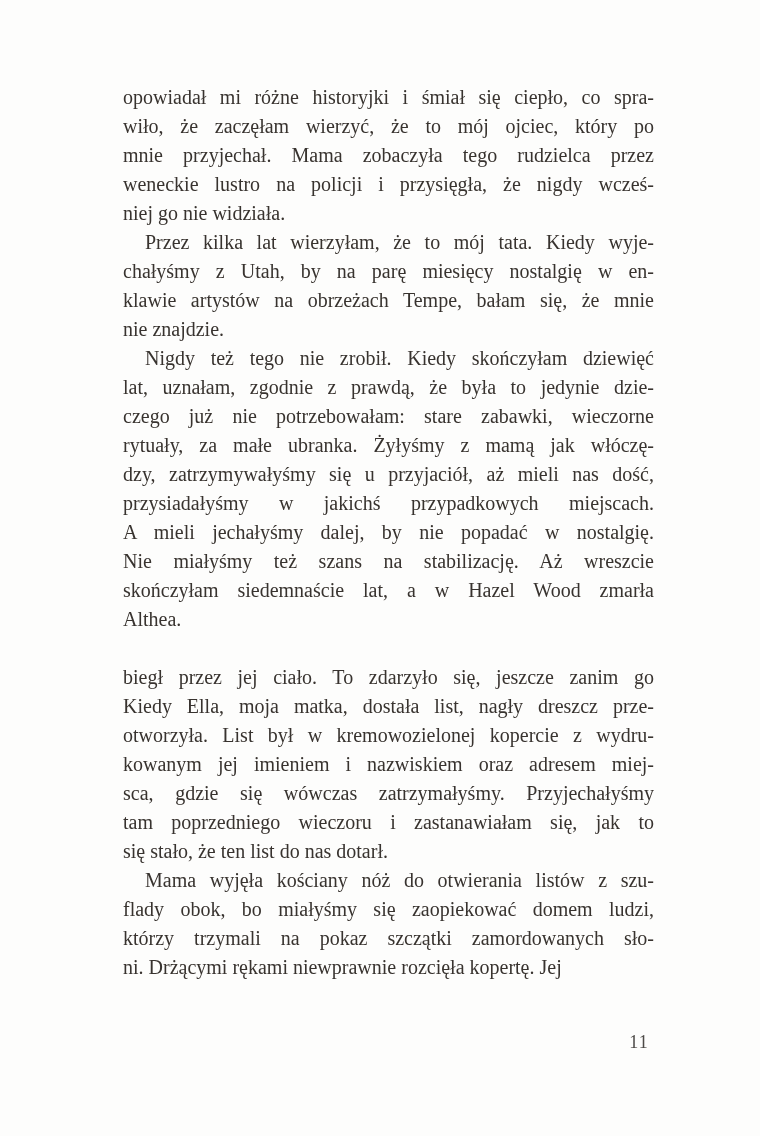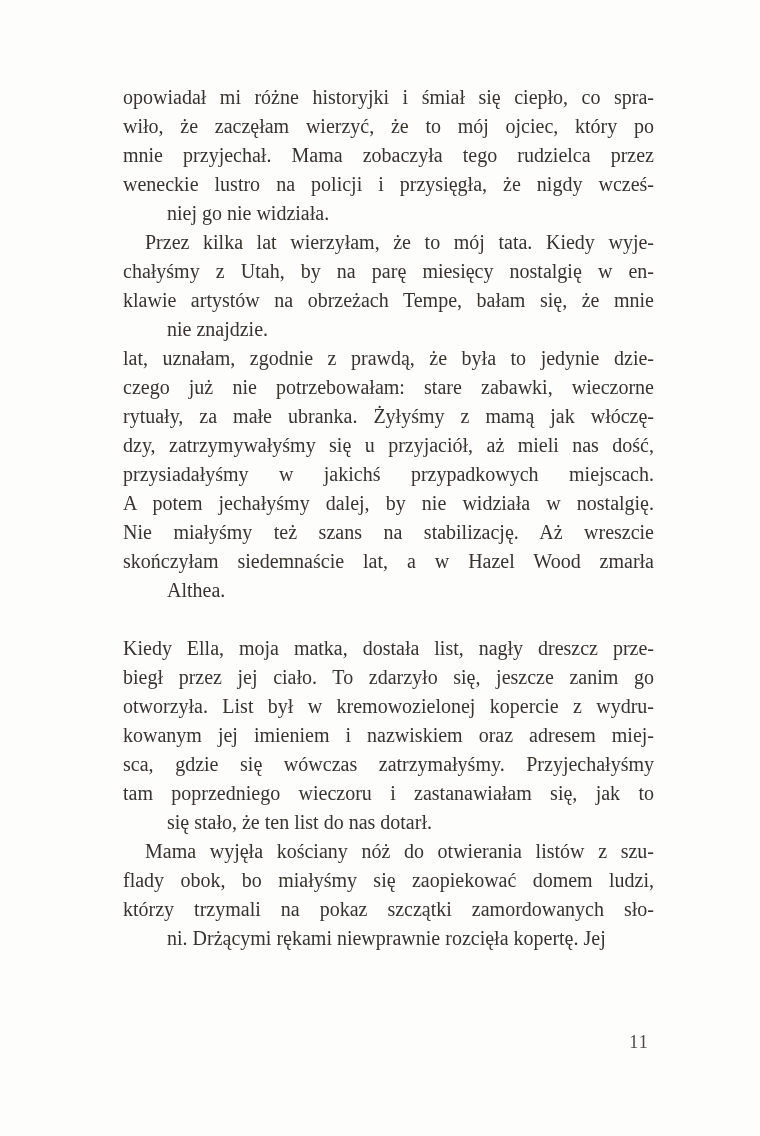--- a/index.html
+++ b/index.html
@@ -34,21 +34,20 @@
   .paragraph { display: block; }
   .paragraph.section-break { margin-top: 29px; }
   .line {
     display: block;
     text-align: justify;
     text-align-last: justify;
     white-space: normal;
   }
   .line.last {
     text-align-last: left;
-    margin-left: 44px;
   }
   .line.indent {
     text-indent: 22px;
   }
   .folio {
     position: absolute;
     top: 1031px;
     left: 622px;
     width: 34px;
     text-align: center;
@@ -71,33 +70,34 @@
         <div class="line">weneckie lustro na policji i przysięgła, że nigdy wcześ-</div>
         <div class="line last">niej go nie widziała.</div>
       </div>
       <div class="paragraph">
         <div class="line indent">Przez kilka lat wierzyłam, że to mój tata. Kiedy wyje-</div>
         <div class="line">chałyśmy z Utah, by na parę miesięcy nostalgię w en-</div>
         <div class="line">klawie artystów na obrzeżach Tempe, bałam się, że mnie</div>
         <div class="line last">nie znajdzie.</div>
       </div>
       <div class="paragraph">
+        <div class="line indent">Nigdy też tego nie zrobił. Kiedy skończyłam dziewięć</div>
         <div class="line">lat, uznałam, zgodnie z prawdą, że była to jedynie dzie-</div>
         <div class="line">czego już nie potrzebowałam: stare zabawki, wieczorne</div>
         <div class="line">rytuały, za małe ubranka. Żyłyśmy z mamą jak włóczę-</div>
         <div class="line">dzy, zatrzymywałyśmy się u przyjaciół, aż mieli nas dość,</div>
         <div class="line">przysiadałyśmy w jakichś przypadkowych miejscach.</div>
-        <div class="line">A potem jechałyśmy dalej, by nie widziała w nostalgię.</div>
+        <div class="line">A mieli jechałyśmy dalej, by nie popadać w nostalgię.</div>
         <div class="line">Nie miałyśmy też szans na stabilizację. Aż wreszcie</div>
         <div class="line">skończyłam siedemnaście lat, a w Hazel Wood zmarła</div>
         <div class="line last">Althea.</div>
       </div>
       <div class="paragraph section-break">
+        <div class="line">biegł przez jej ciało. To zdarzyło się, jeszcze zanim go</div>
         <div class="line">Kiedy Ella, moja matka, dostała list, nagły dreszcz prze-</div>
-        <div class="line">biegł przez jej ciało. To zdarzyło się, jeszcze zanim go</div>
         <div class="line">otworzyła. List był w kremowozielonej kopercie z wydru-</div>
         <div class="line">kowanym jej imieniem i nazwiskiem oraz adresem miej-</div>
         <div class="line">sca, gdzie się wówczas zatrzymałyśmy. Przyjechałyśmy</div>
         <div class="line">tam poprzedniego wieczoru i zastanawiałam się, jak to</div>
         <div class="line last">się stało, że ten list do nas dotarł.</div>
       </div>
       <div class="paragraph">
         <div class="line indent">Mama wyjęła kościany nóż do otwierania listów z szu-</div>
         <div class="line">flady obok, bo miałyśmy się zaopiekować domem ludzi,</div>
         <div class="line">którzy trzymali na pokaz szczątki zamordowanych sło-</div>

